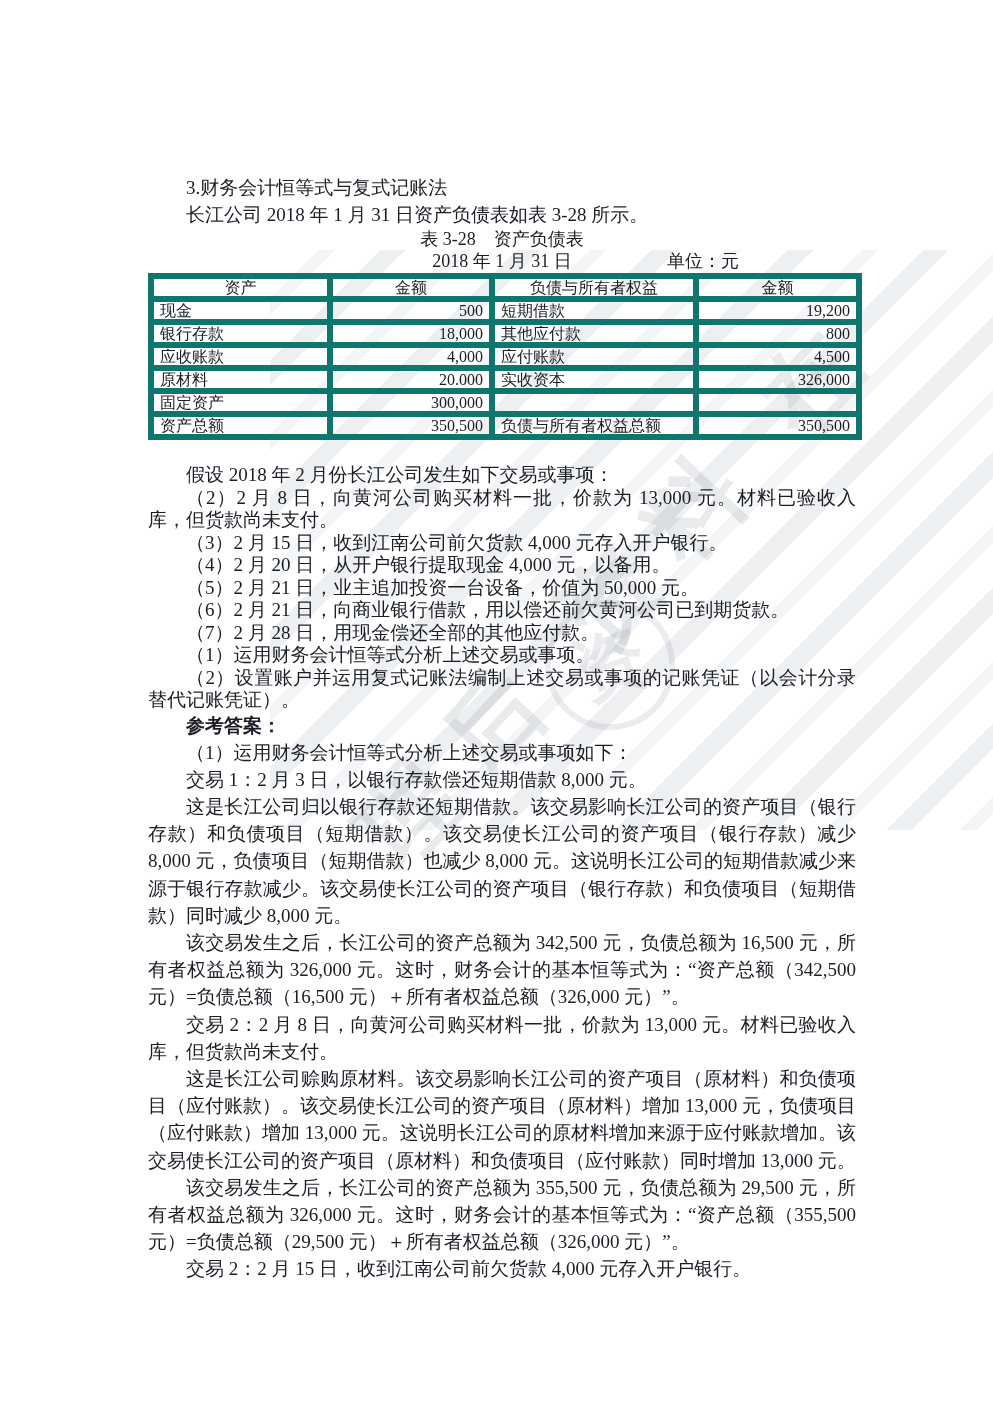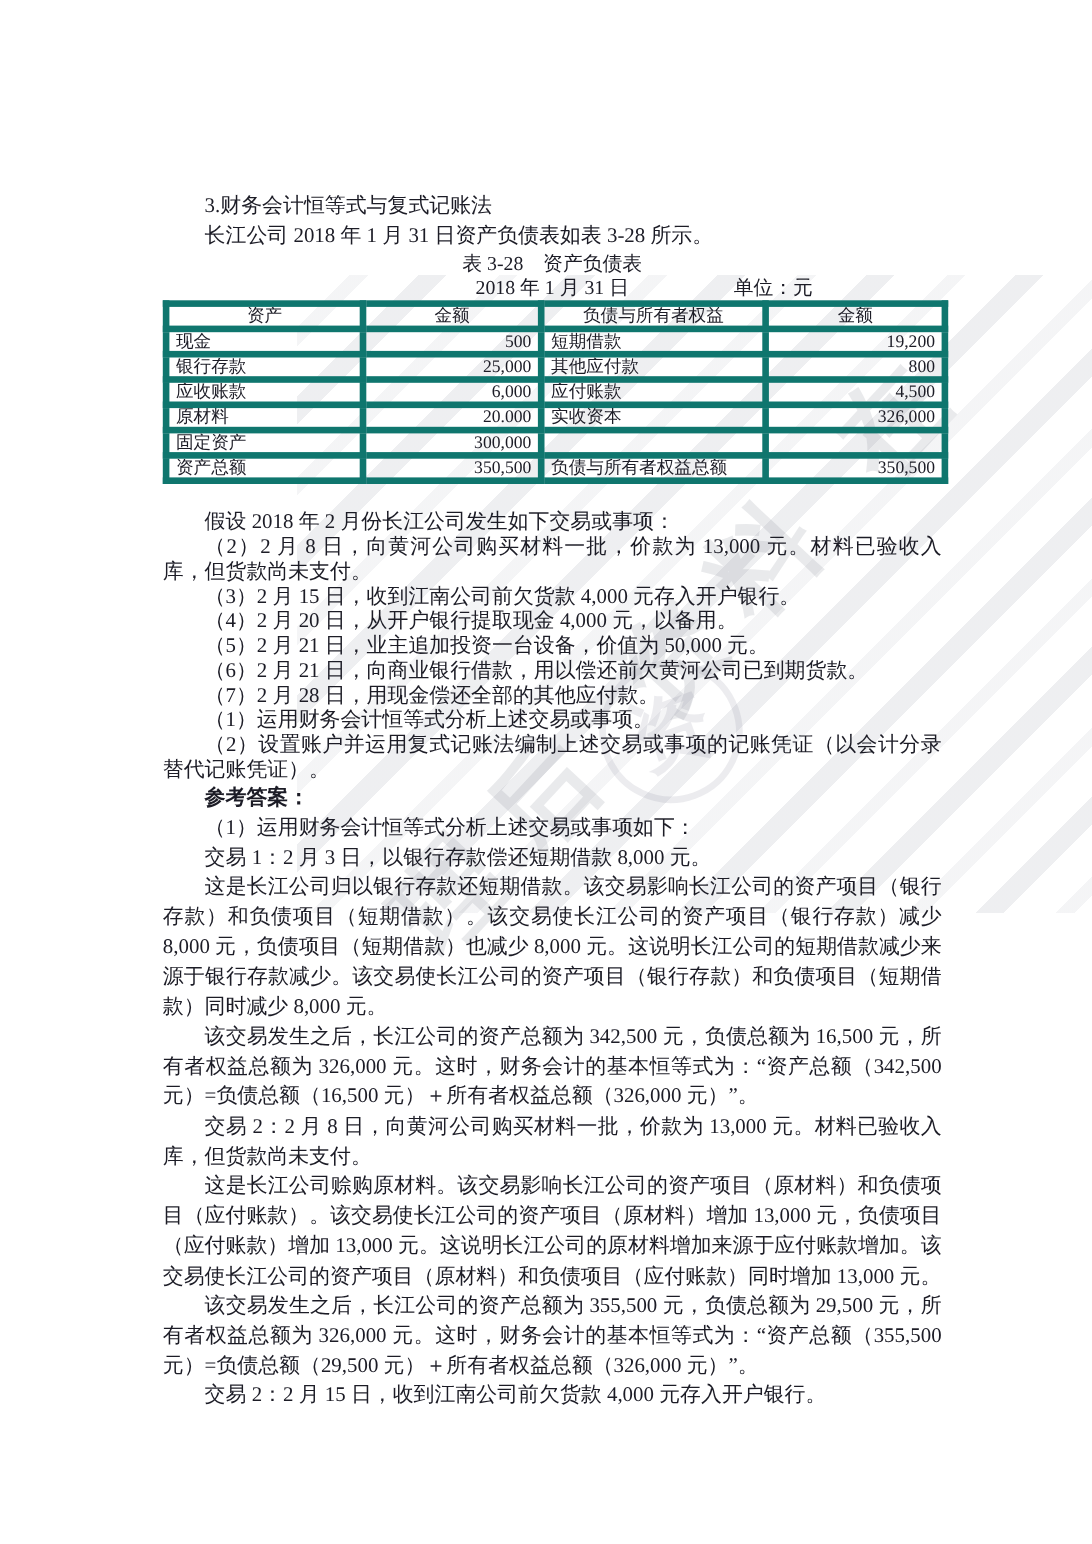--- a/index.html
+++ b/index.html
@@ -103,27 +103,27 @@
         <td class="hd">金额</td>
       </tr>
       <tr>
         <td>现金</td>
         <td class="amt2">500</td>
         <td>短期借款</td>
         <td class="amt4">19,200</td>
       </tr>
       <tr>
         <td>银行存款</td>
-        <td class="amt2">25,000</td>
+        <td class="amt2">18,000</td>
         <td>其他应付款</td>
         <td class="amt4">800</td>
       </tr>
       <tr>
         <td>应收账款</td>
-        <td class="amt2">6,000</td>
+        <td class="amt2">4,000</td>
         <td>应付账款</td>
         <td class="amt4">4,500</td>
       </tr>
       <tr>
         <td>原材料</td>
         <td class="amt2">20.000</td>
         <td>实收资本</td>
         <td class="amt4">326,000</td>
       </tr>
       <tr>

